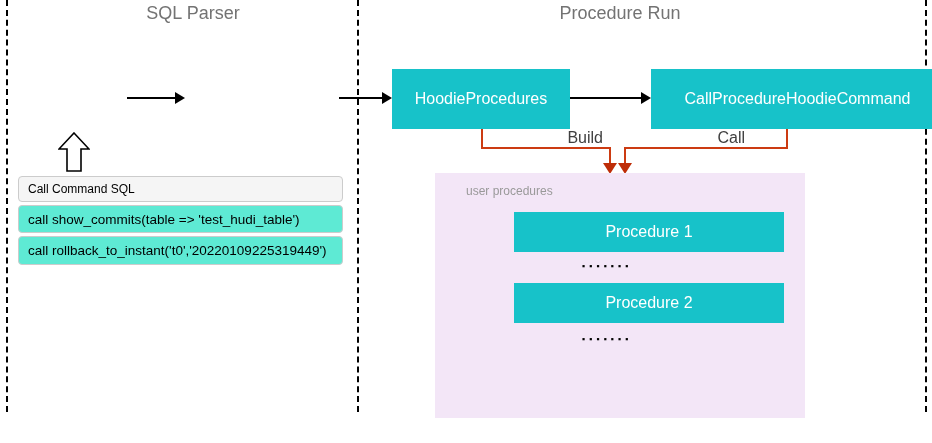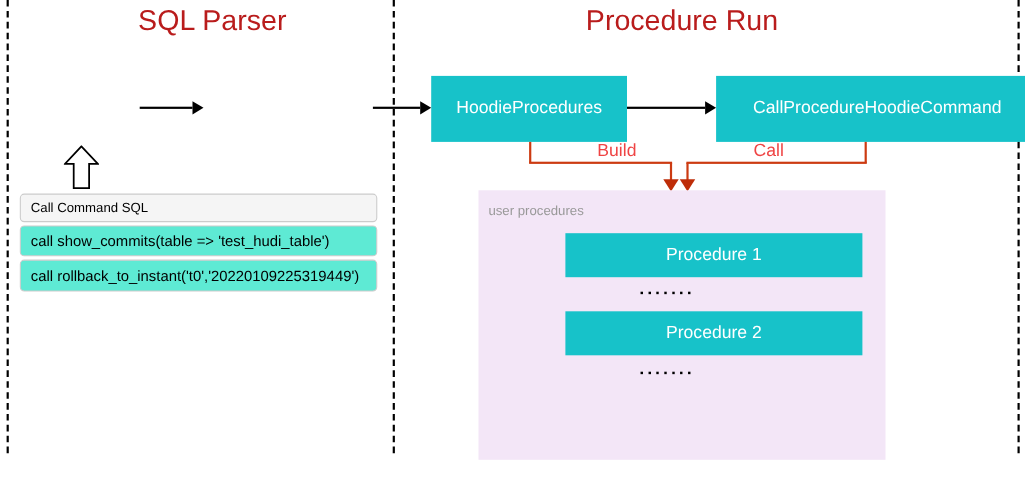--- a/index.html
+++ b/index.html
@@ -12,21 +12,21 @@
   }
   .canvas { position: absolute; inset: 0; width: 932px; height: 443px; }
 
   .dashed-v {
     position: absolute; top: 0; height: 412px; width: 0;
     border-left: 2px dashed #000;
   }
 
   .section-title {
     position: absolute; top: 3px;
-    font-size: 26px; color: #b91c1c; text-align: center;
+    font-size: 18px; color: #737373; text-align: center;
   }
 
   .node {
     position: absolute;
     background: var(--node_fill, #17C2C9);
     color: var(--node_text, #fff);
     display: flex; align-items: center; justify-content: center;
     text-align: center; font-size: 16px; line-height: 1.25;
   }
 
@@ -49,27 +49,27 @@
   .sql-header { top: 176px; height: 26px; font-size: 12px; background: var(--sql_header_fill, #f5f5f5); }
   .sql-row-1 { top: 205px; height: 28px; font-size: 13.5px; }
   .sql-row-2 { top: 236px; height: 29px; font-size: 13.5px; }
 
   .conn { position: absolute; background: var(--connector, #CC3B12); }
   .conn-head-down {
     position: absolute; width: 0; height: 0;
     border-left: 7px solid transparent; border-right: 7px solid transparent;
     border-top: 11px solid var(--connector_head, #BE2D08);
   }
-  .conn-label { position: absolute; top: 129px; width: 60px; text-align: left; font-size: 16px; color: #ef4444; }
+  .conn-label { position: absolute; top: 129px; width: 60px; text-align: right; font-size: 16px; color: #404040; }
 
   .user-panel {
     position: absolute; left: 435px; top: 173px; width: 370px; height: 245px;
     background: var(--user_panel_fill, #F3E6F7);
   }
-  .user-panel-label { position: absolute; left: 444px; top: 184px; font-size: 12px; color: var(--panel_label_text, #999); text-align: center; }
+  .user-panel-label { position: absolute; left: 466px; top: 184px; font-size: 12px; color: var(--panel_label_text, #999); text-align: center; }
 
   .proc-node { left: 514px; width: 270px; height: 40px; }
   .dots-row {
     position: absolute; left: 527px; width: 160px; text-align: center;
     font-size: 9px; letter-spacing: 4px; color: #000; font-weight: bold;
   }
 </style>
 </head>
 <body>
 

